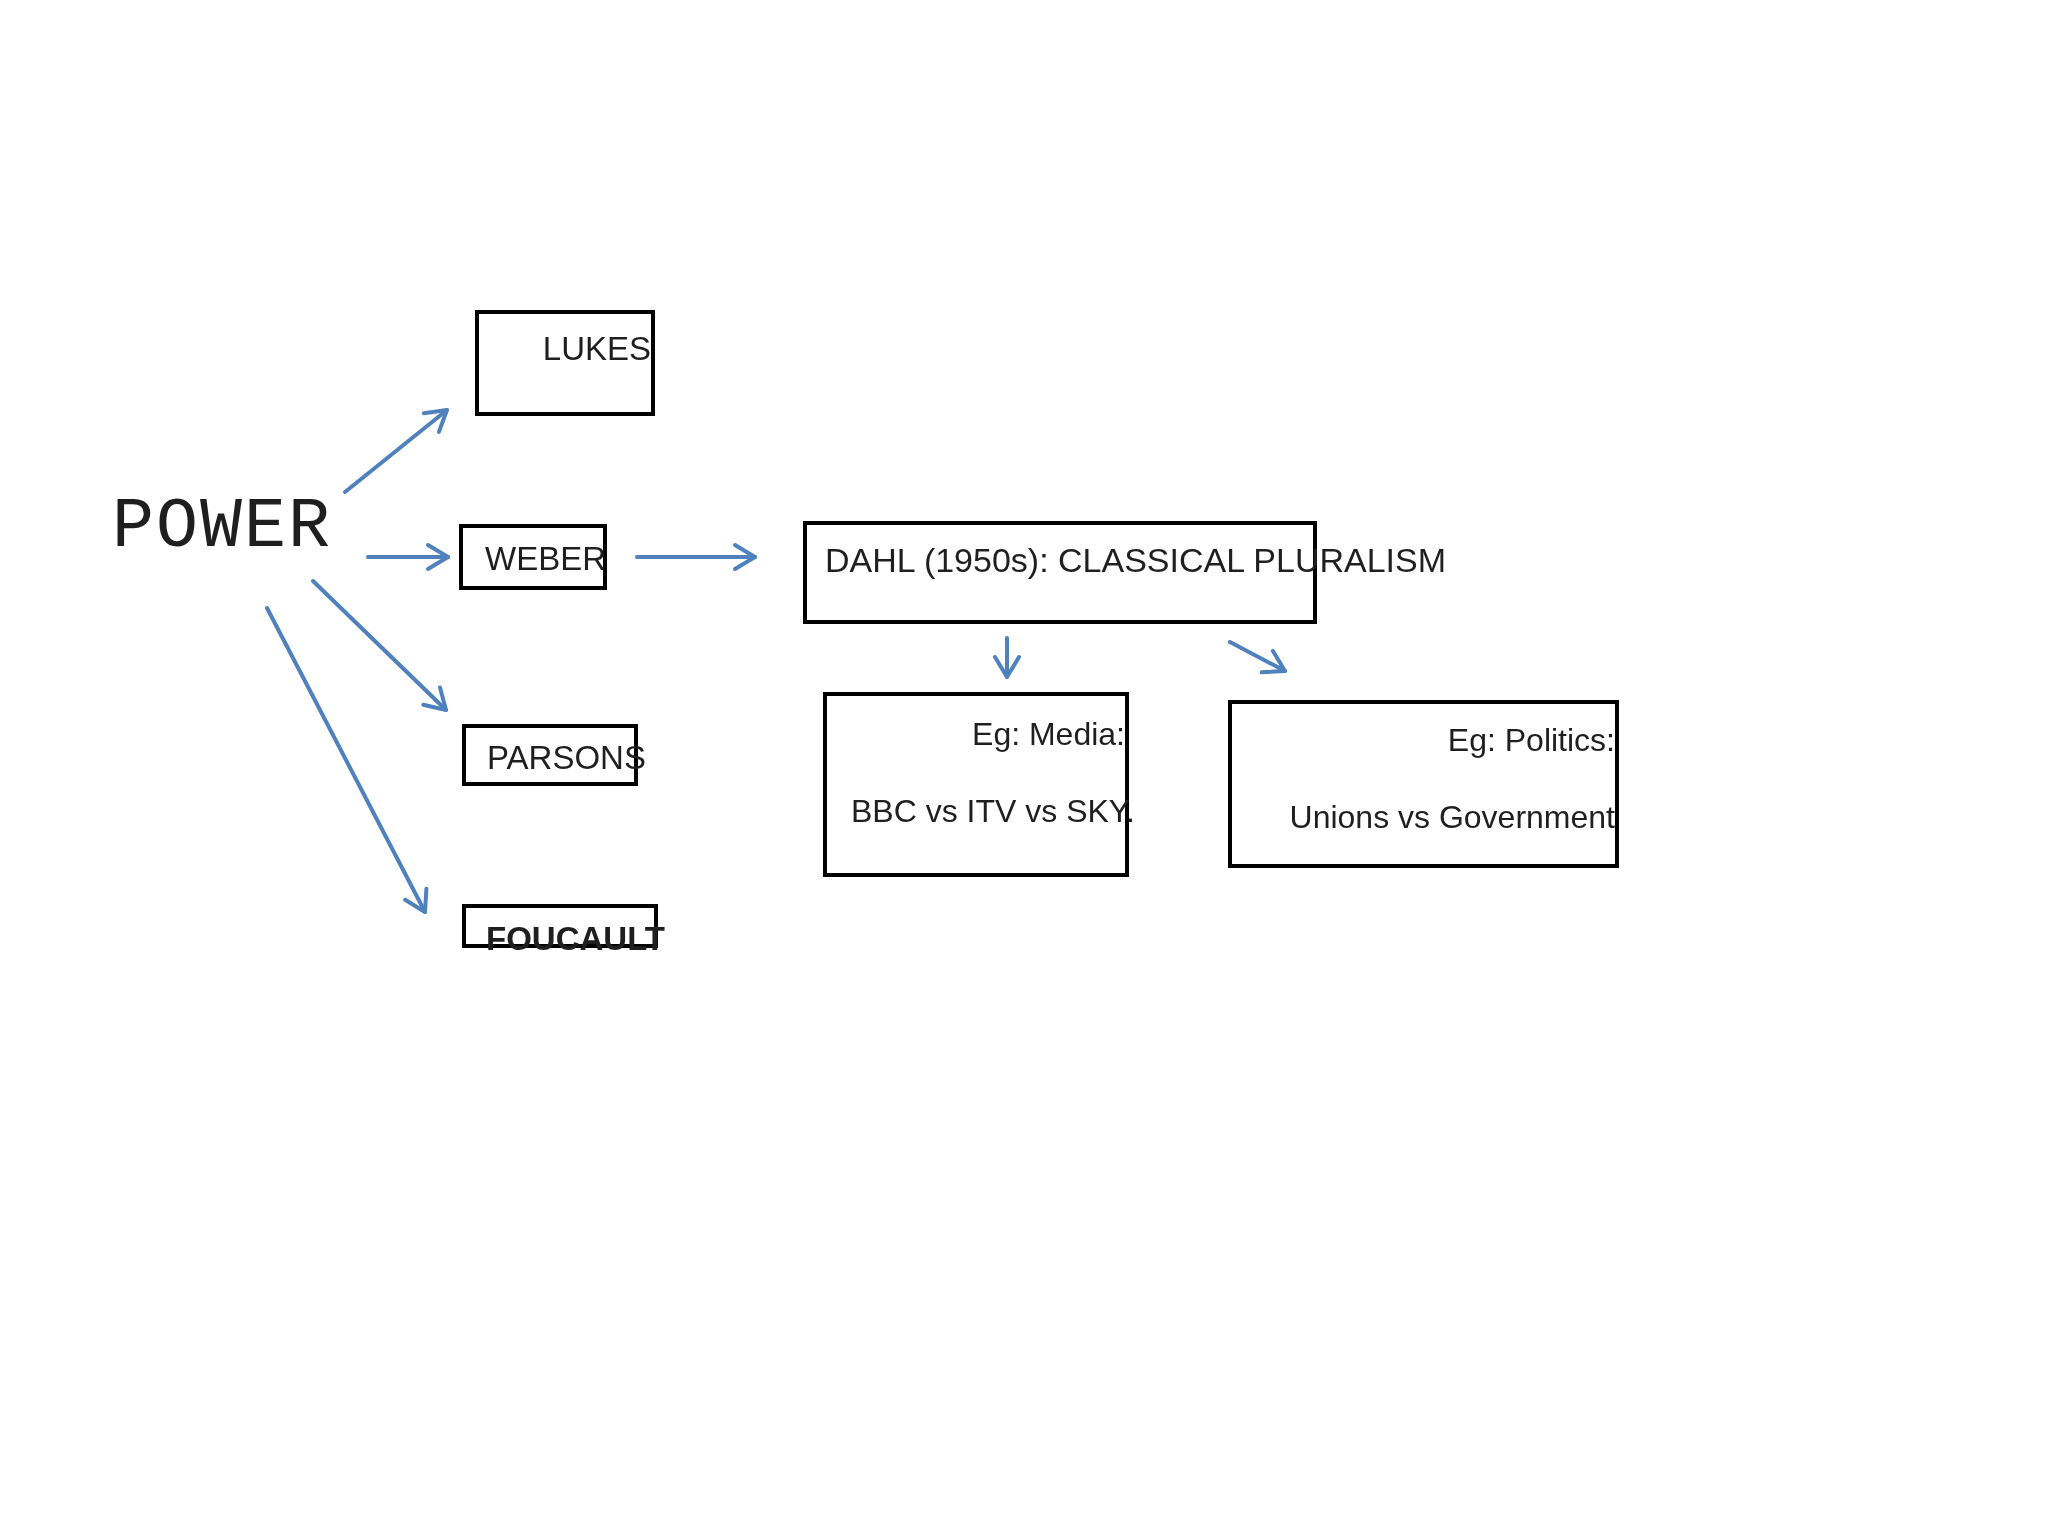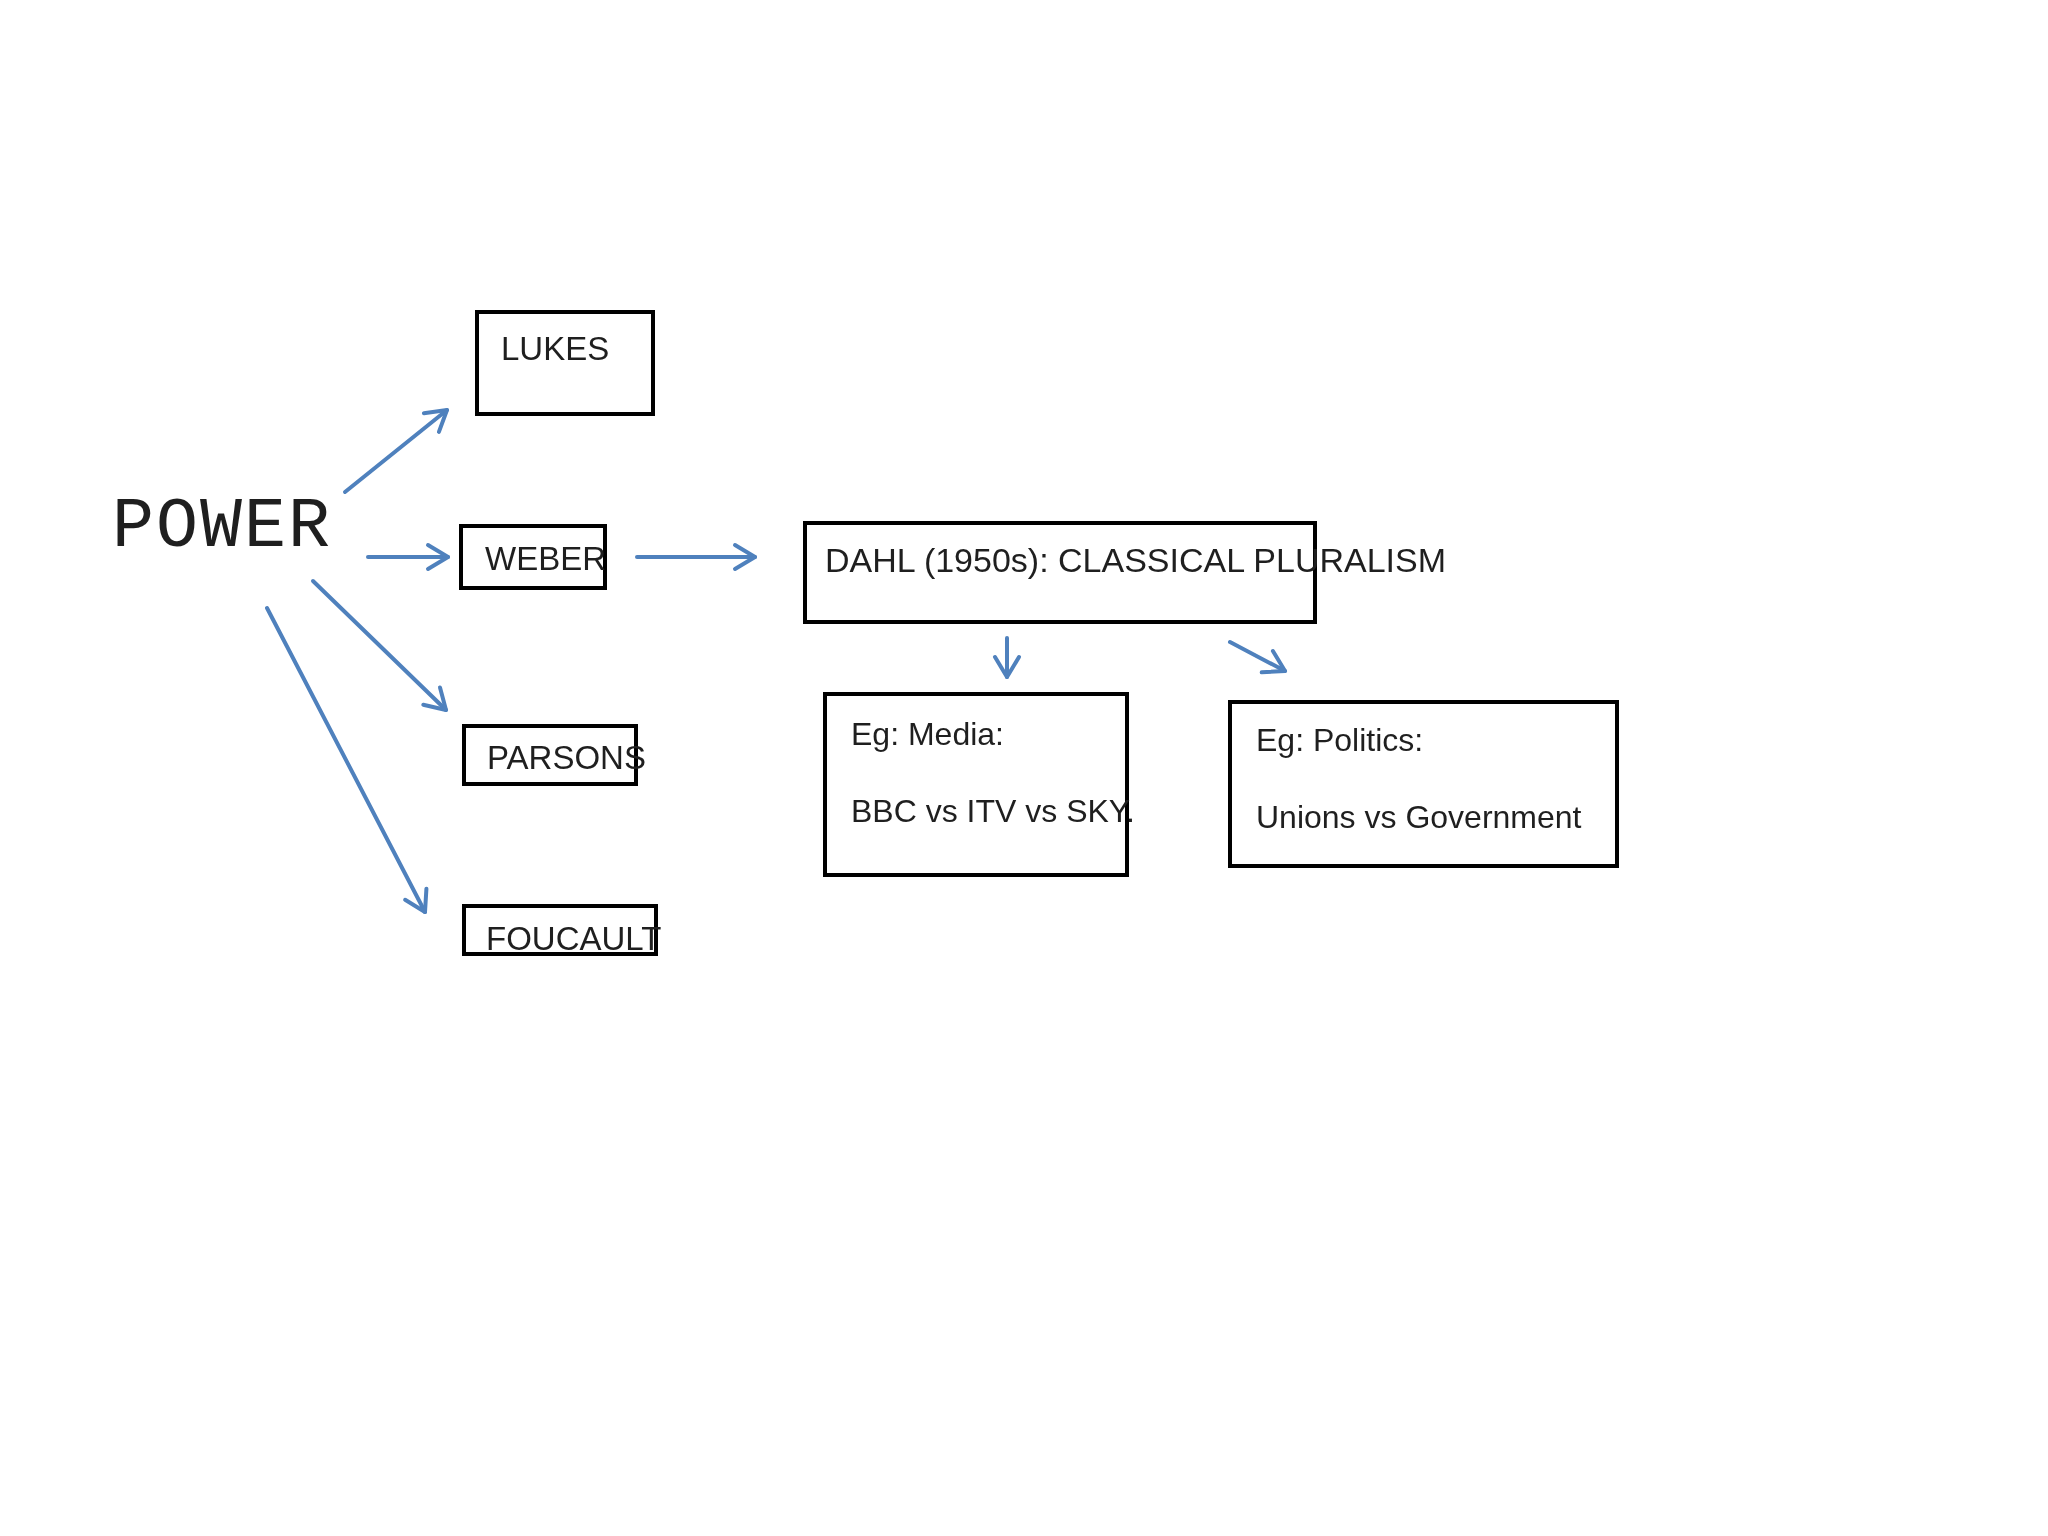--- a/index.html
+++ b/index.html
@@ -40,25 +40,26 @@
     font-family: Liberation Mono, monospace;
   }
   .box {
     position: absolute;
     border: 4px solid var(--border);
     background: #ffffff;
     color: var(--text);
     font-size: 33px;
     line-height: 1.15;
     white-space: nowrap;
+    text-align: right;
   }
   .box-lukes    { left: 475px;  top: 310px; width: 180px; height: 106px; padding: 16px 0 0 22px; }
   .box-weber    { left: 459px;  top: 524px; width: 148px; height: 66px;  padding: 12px 0 0 22px; }
   .box-parsons  { left: 462px;  top: 724px; width: 176px; height: 62px;  padding: 11px 4px 0 21px; }
-  .box-foucault { left: 462px;  top: 904px; width: 196px; height: 52px;  padding: 12px 0 0 20px; }
+  .box-foucault { left: 462px;  top: 904px; width: 196px; height: 44px;  padding: 12px 0 0 20px; font-weight: bold; }
   .box-dahl     { left: 803px;  top: 521px; width: 514px; height: 103px; padding: 16px 0 0 18px; font-size: 34px; }
   .box-media    { left: 823px;  top: 692px; width: 306px; height: 185px; padding: 20px 0 0 24px; font-size: 32px; }
   .box-politics { left: 1228px; top: 700px; width: 391px; height: 168px; padding: 18px 0 0 24px; font-size: 32px; }
   .box p { margin: 0 0 40px 0; }
 </style>
 </head>
 <body>
 
 <div class="canvas">
 

